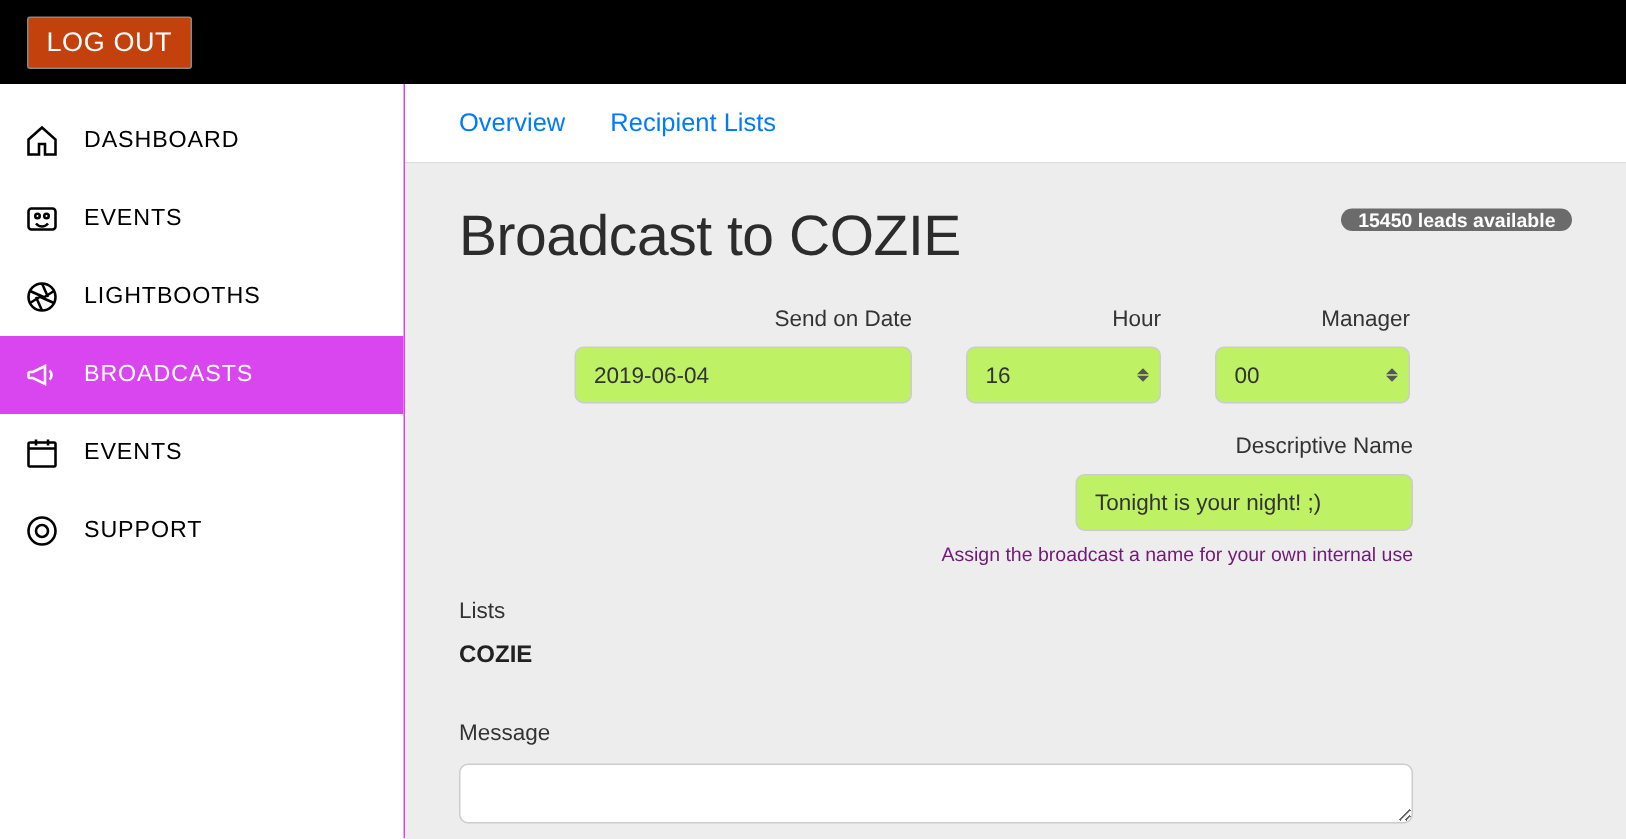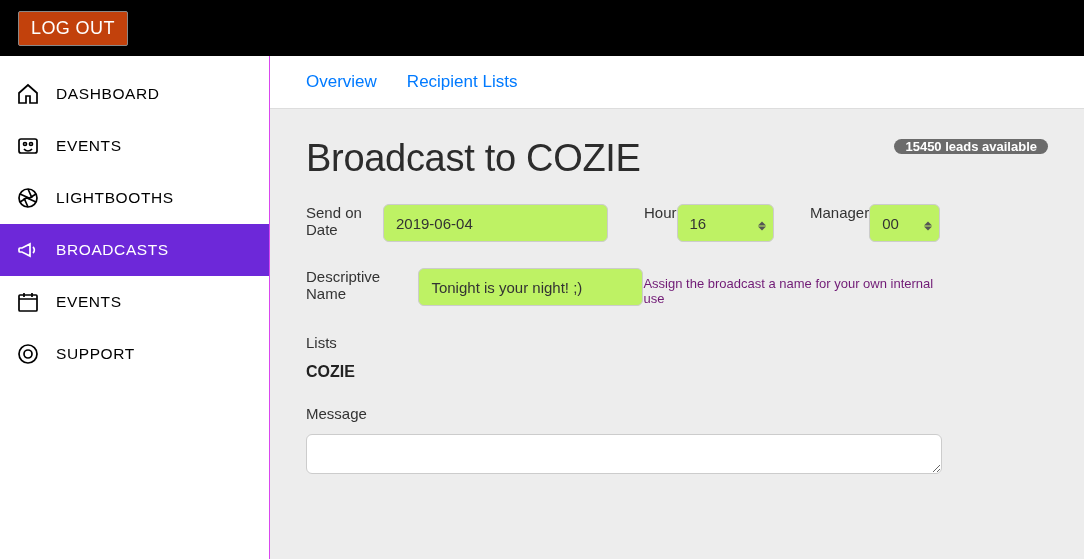--- a/index.html
+++ b/index.html
@@ -50,21 +50,21 @@
       display: flex;
       align-items: center;
       gap: 16px;
       padding: 14px 16px;
       cursor: pointer;
       font-size: 15.5px;
       letter-spacing: 0.6px;
       color: #000;
     }
     .side-item.active {
-      background: #6d28d9;
+      background: #d946ef;
       color: #fff;
     }
     .side-icon {
       width: 24px;
       height: 24px;
       display: flex;
       align-items: center;
       justify-content: center;
       flex-shrink: 0;
     }
@@ -111,21 +111,21 @@
       font-weight: 700;
       padding: 0 11px;
       border-radius: 12px;
       margin-top: 2px;
     }
     .form-row {
       display: flex;
       gap: 36px;
       margin-bottom: 20px;
     }
-    .form-group { display: flex; flex-direction: row; }
+    .form-group { display: flex; flex-direction: column; align-items: flex-end; }
     .fg-date { width: 302px; }
     .fg-hour { width: 130px; }
     .fg-min  { width: 130px; }
     .fg-full { width: 636px; }
     label.field-label {
       font-size: 15px;
       color: #333;
       margin-bottom: 10px;
     }
     .text-input, .num-input {
@@ -165,21 +165,21 @@
     }
     .static-label {
       font-size: 15px;
       color: #333;
       margin-bottom: 12px;
     }
     .sender-val {
       font-size: 16px;
       font-weight: 700;
       color: #222;
-      margin-bottom: 24px;
+      margin-bottom: 34px;
     }
     .textarea {
       width: 636px;
       height: 40px;
       border: 1px solid #ccc;
       border-radius: 6px;
       background: #fff;
       padding: 8px 12px;
       font-size: 15px;
     }

